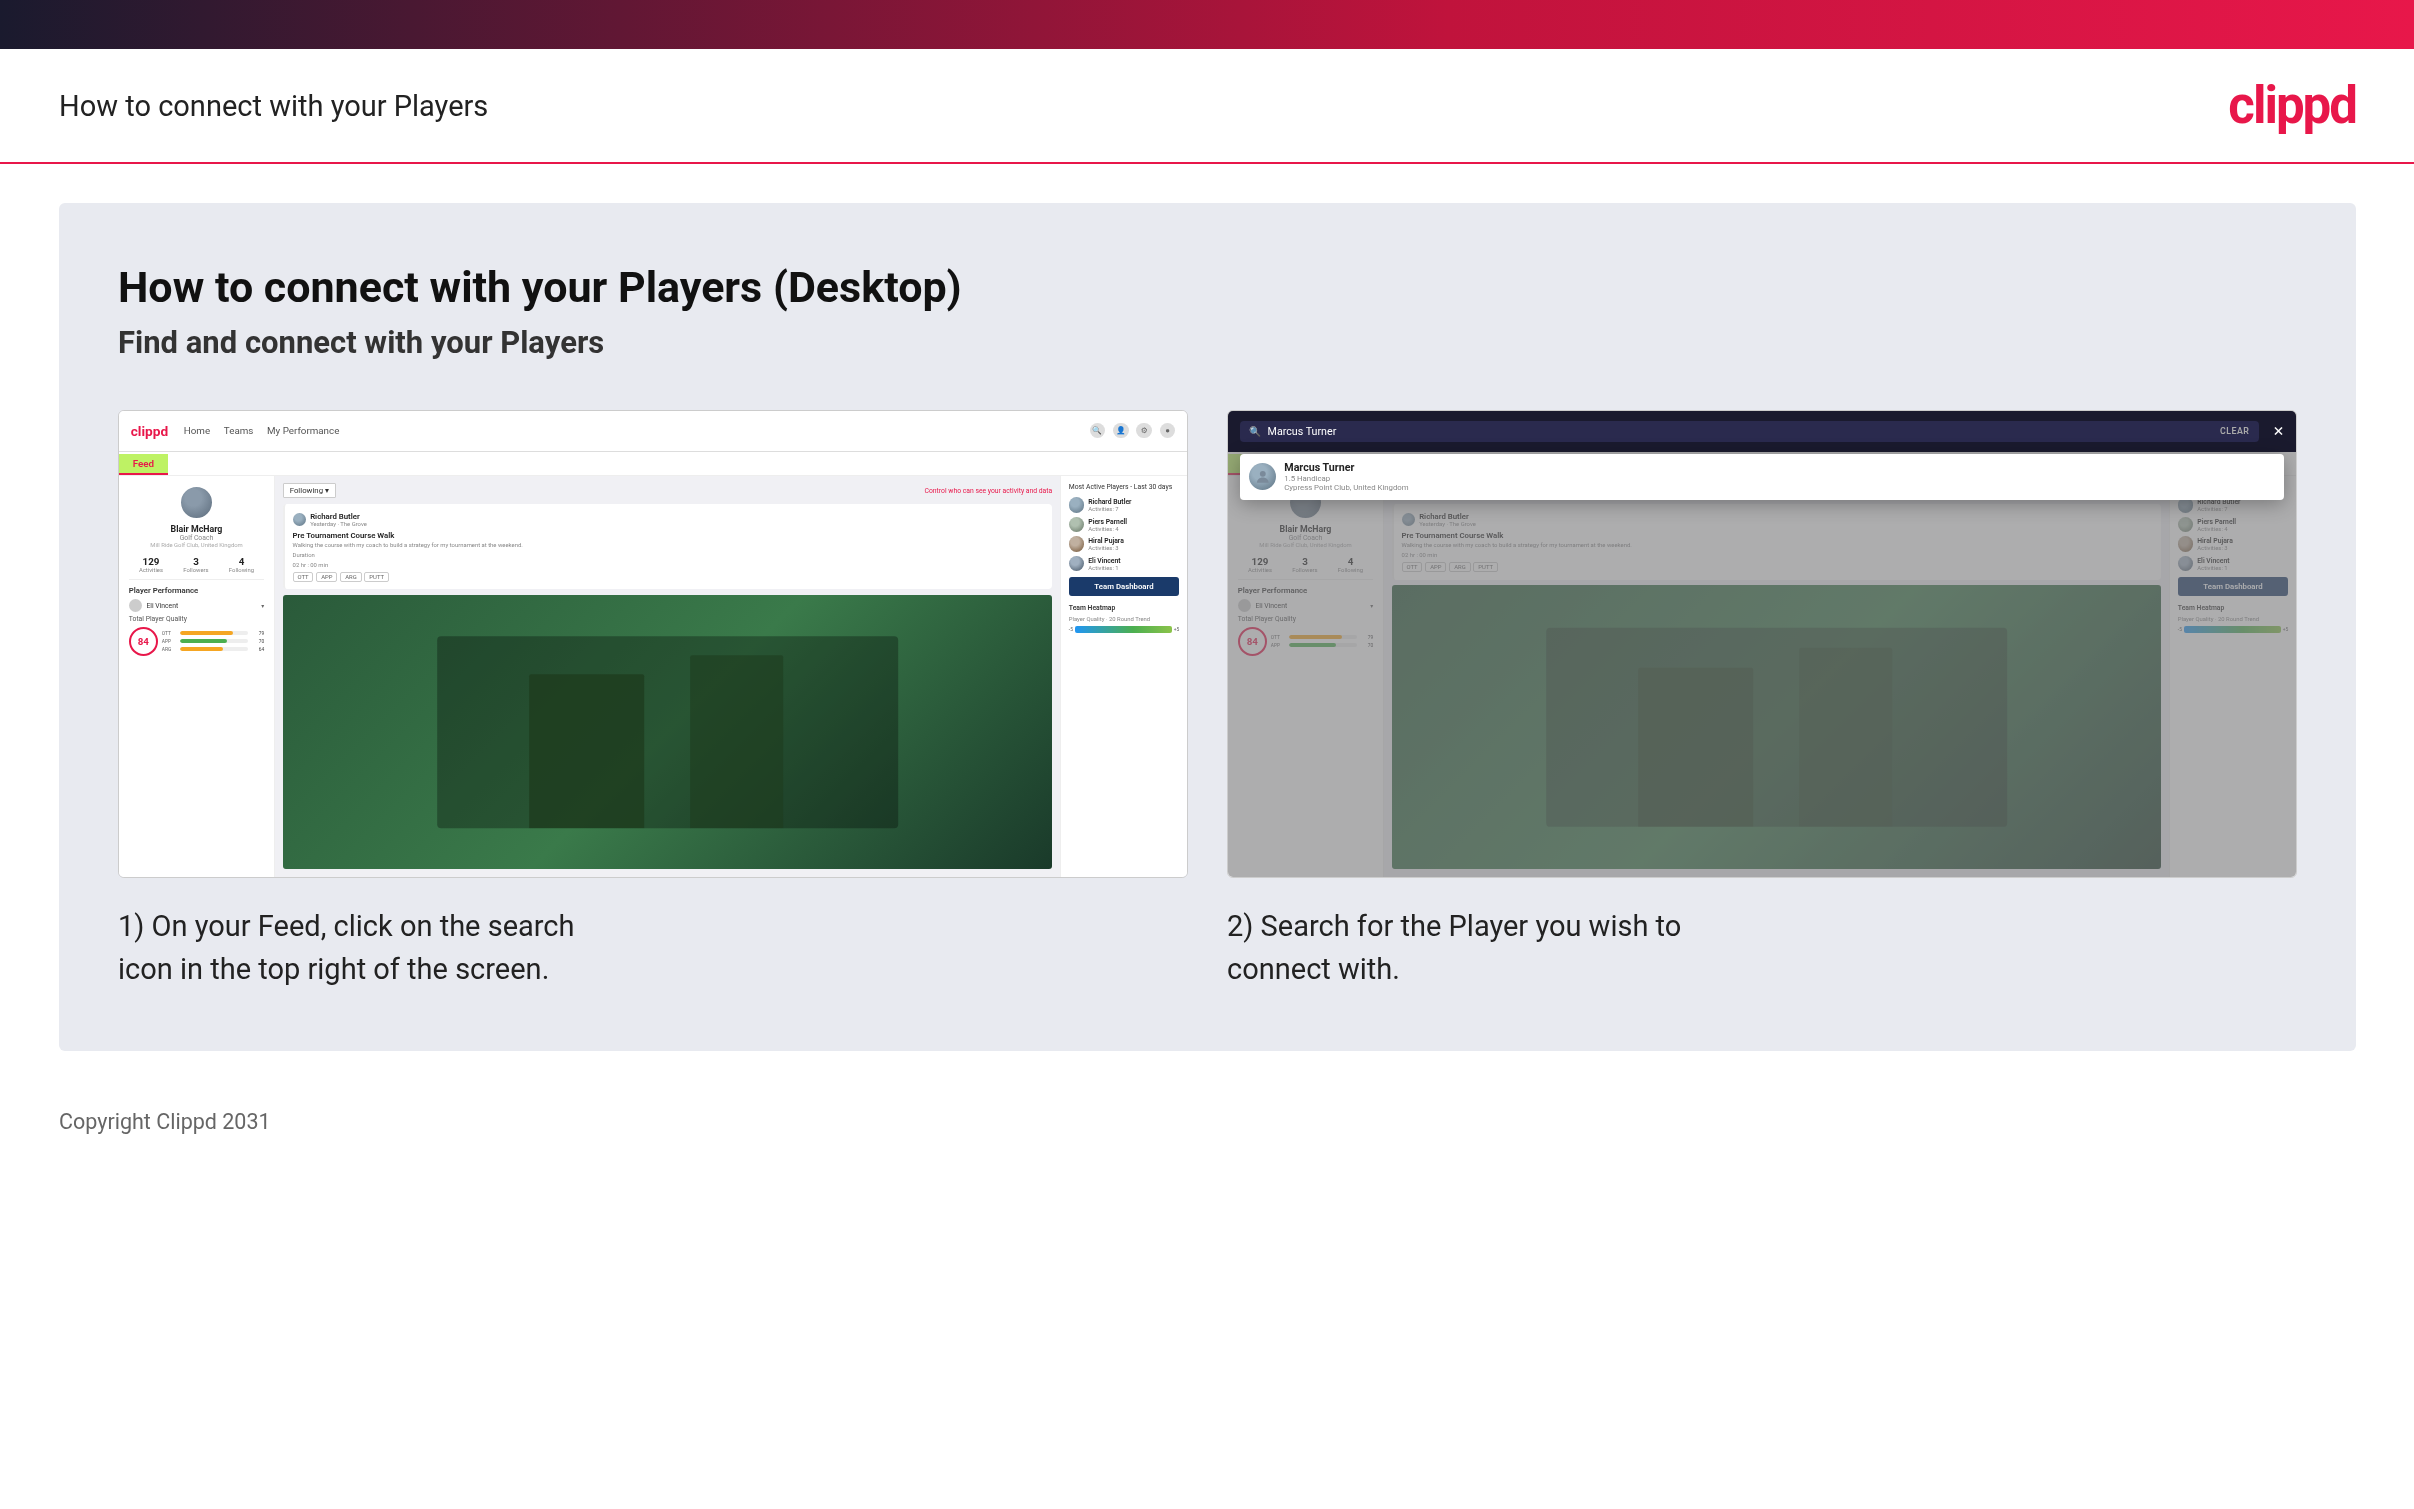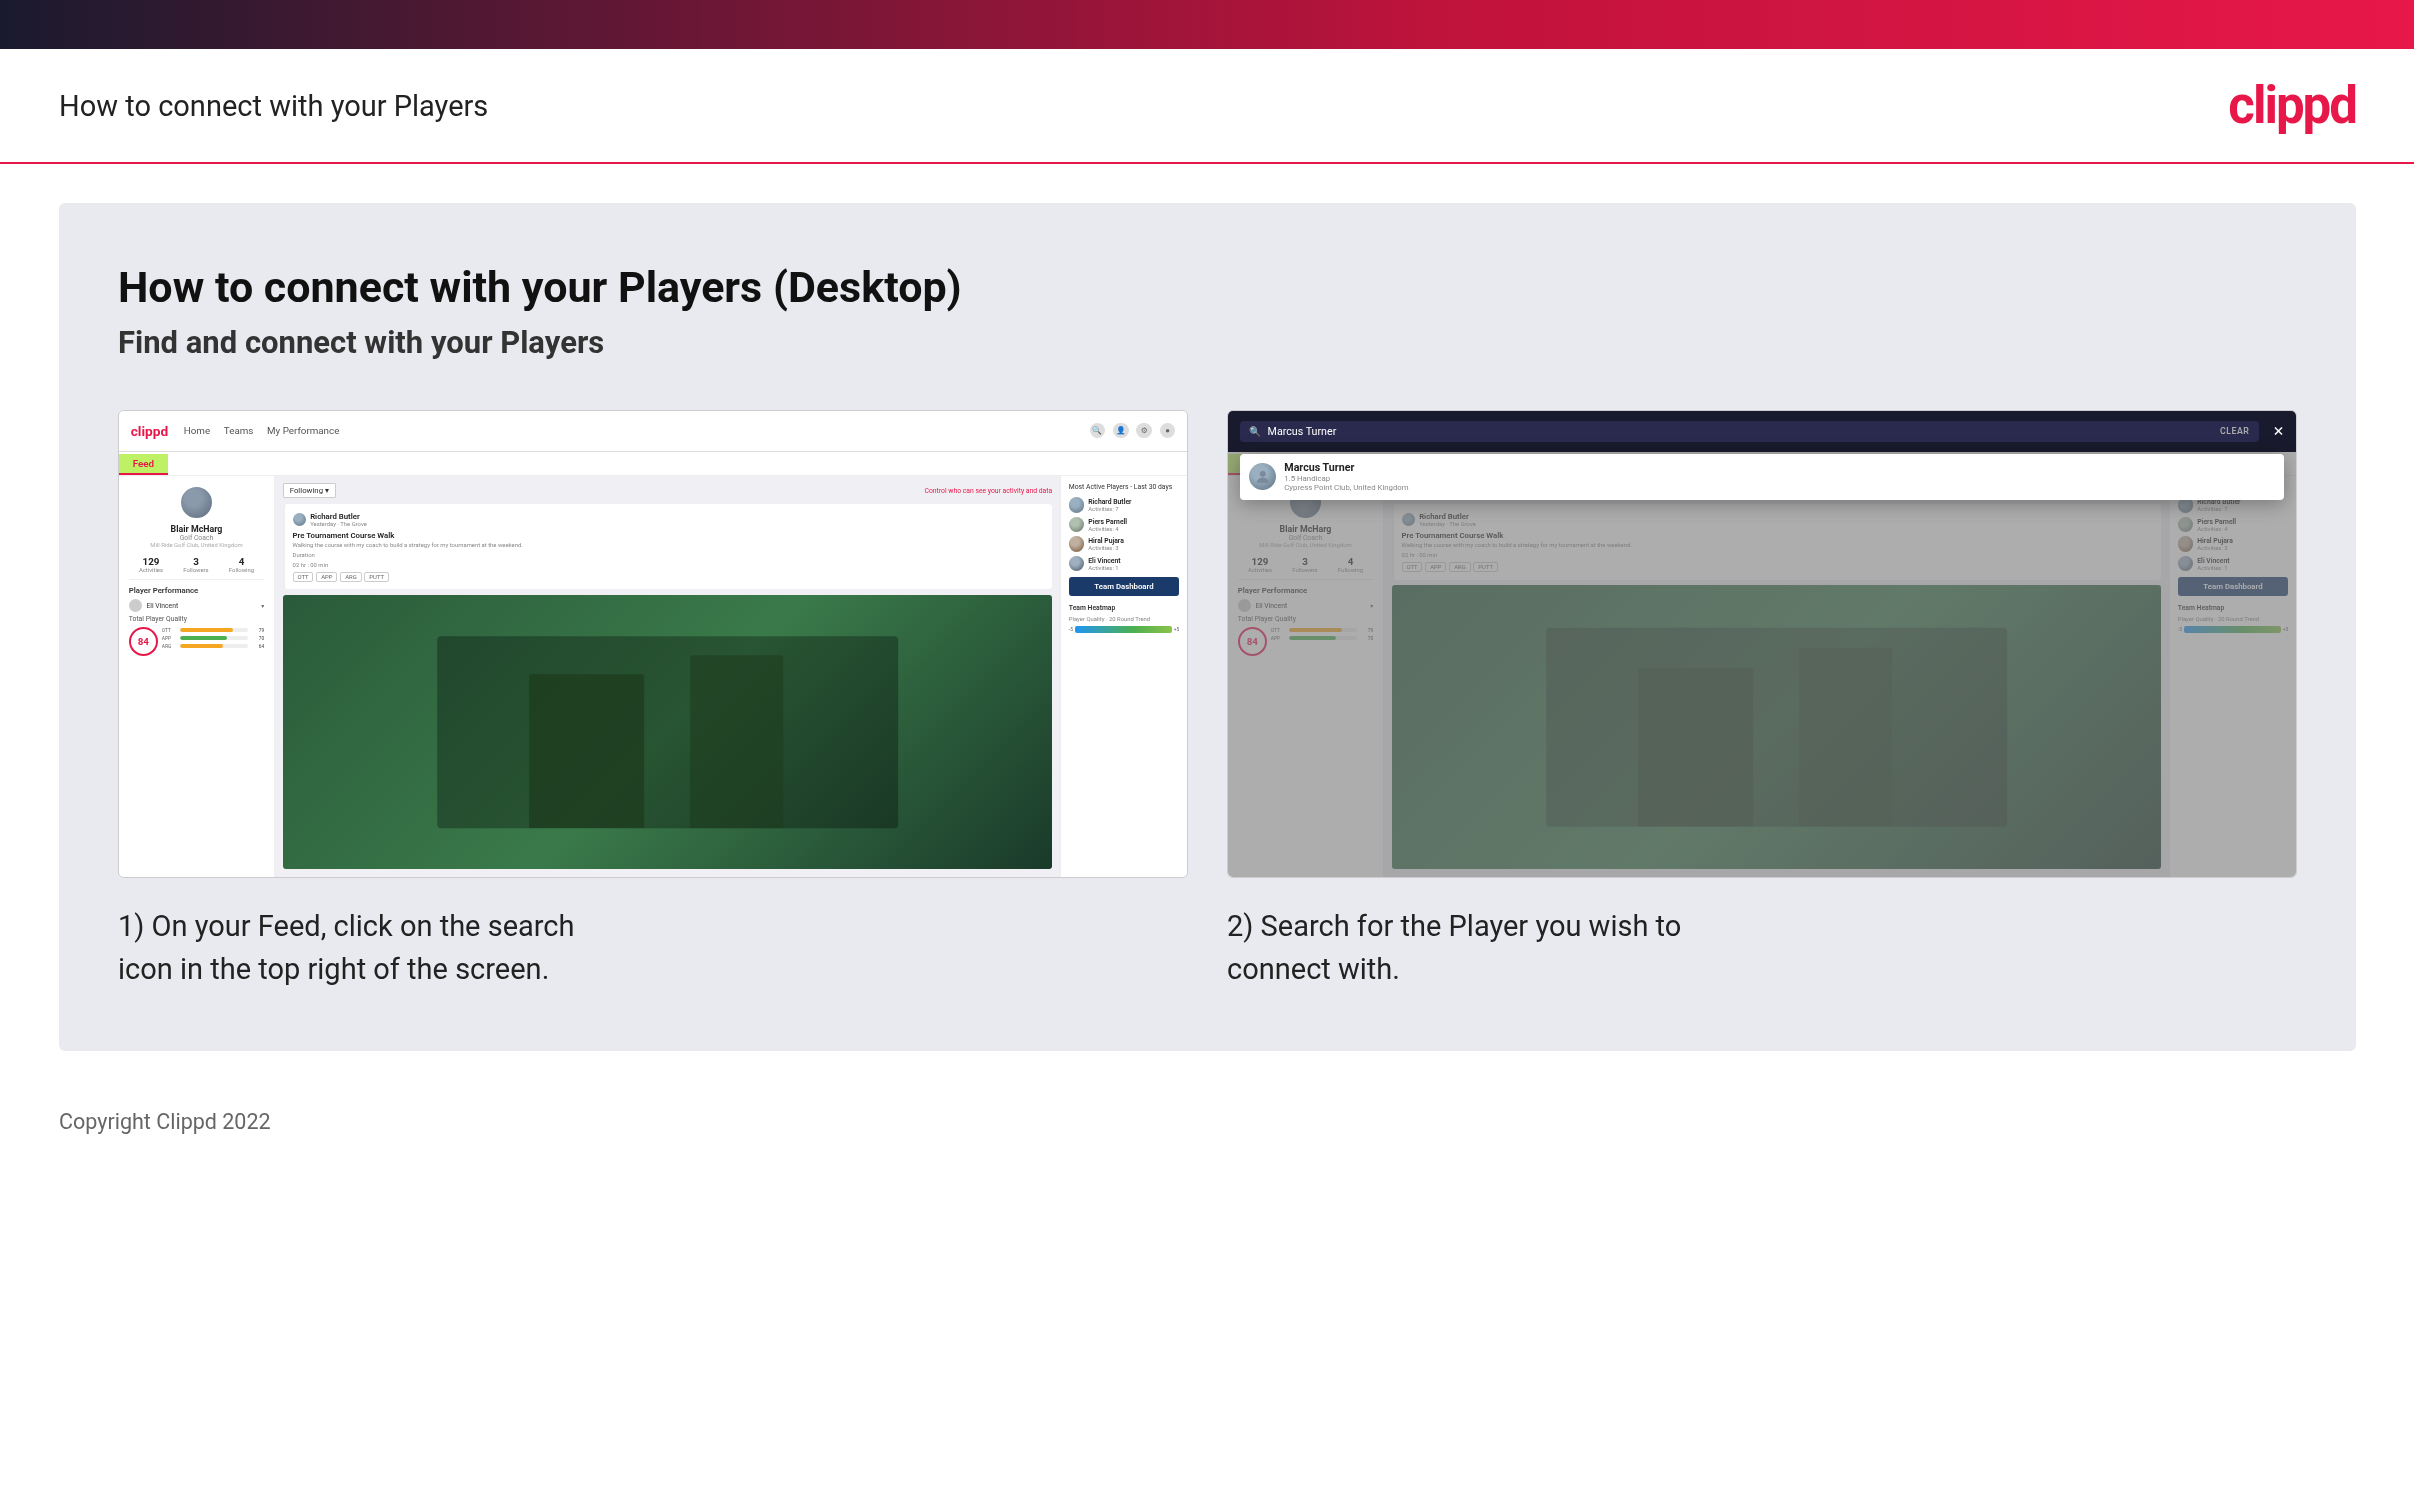--- a/index.html
+++ b/index.html
@@ -260,20 +260,21 @@
     }
 
     .mini-total-quality {
       font-size: 6.8px;
       color: #555;
       margin-bottom: 3.9px;
     }
 
     .mini-big-score {
       display: flex;
+      align-items: center;
       gap: 3.9px;
     }
 
     .mini-score-circle {
       width: 29px;
       height: 29px;
       border-radius: 50%;
       border: 2.9px solid #e8174a;
       display: flex;
       align-items: center;
@@ -961,15 +962,15 @@
       <div class="step-label">
         <span>2) Search for the Player you wish to<br>connect with.</span>
       </div>
     </div>
 
   </div>
 
 </div>
 
 <div class="footer">
-  <span>Copyright Clippd 2022</span>
+  <span>Copyright Clippd 2031</span>
 </div>
 
 
 </body></html>

